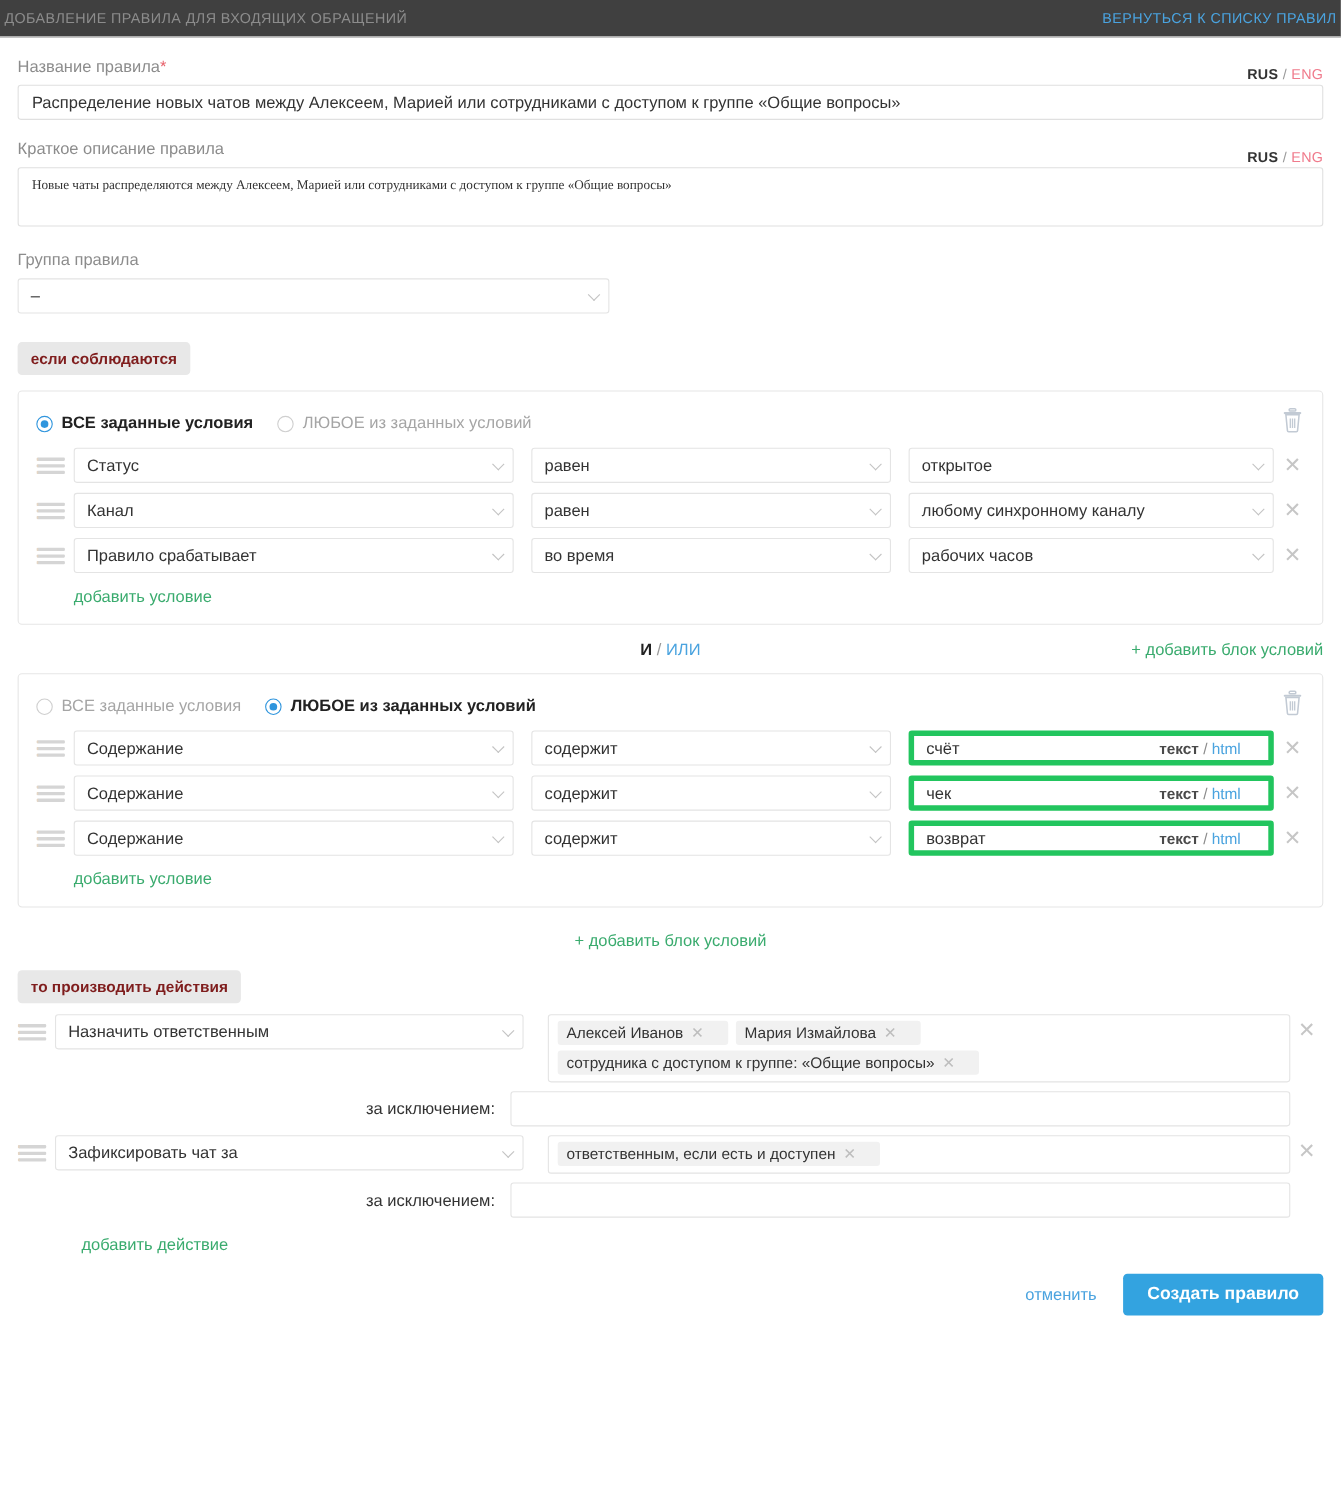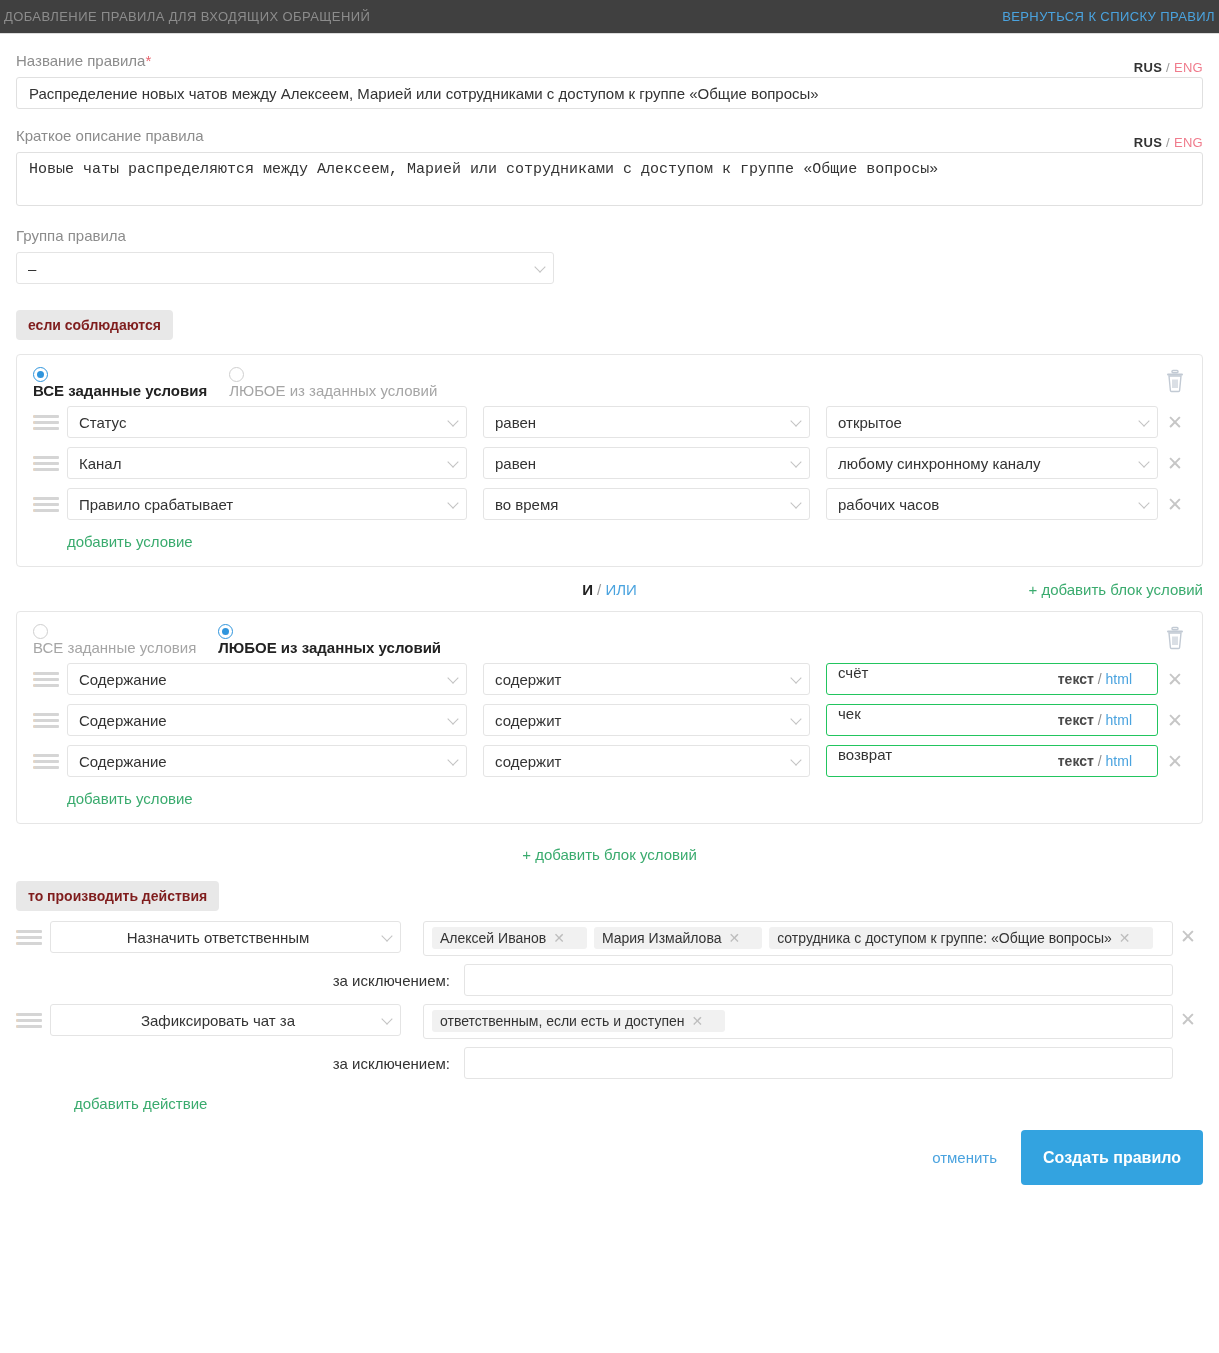--- a/index.html
+++ b/index.html
@@ -65,22 +65,22 @@
     color:#333;
     background:#fff;
     outline:none;
   }
   .textarea-box {
     width:100%;
     height:54px;
     border:1px solid #e0e0e0;
     border-radius:3px;
     padding:8px 12px;
-    font-family:Liberation Mono, monospace;
-    font-size:15px;
+    font-family:Liberation Serif, serif;
+    font-size:12px;
     color:#333;
     background:#fff;
     resize:none;
     outline:none;
   }
 
   .select {
     position:relative;
     border:1px solid #e4e4e4;
     border-radius:3px;
@@ -117,21 +117,21 @@
 
   
   .cond-block {
     border:1px solid #e6e6e6;
     border-radius:4px;
     background:#fff;
     padding:14px 16px 16px 16px;
     position:relative;
   }
   .cond-head { display:flex; align-items:center; height:28px; }
-  .radio-opt { display:flex; align-items:flex-start; margin-right:22px; cursor:pointer;flex-direction:column; }
+  .radio-opt { display:flex; align-items:flex-end; margin-right:22px; cursor:pointer; }
   .radio {
     width:15px; height:15px; border-radius:50%;
     border:1.5px solid #cfcfcf; background:#fff;
     margin-right:8px; position:relative; flex:none;
   }
   .radio.on { border-color:#2f95dd; }
   .radio.on:after {
     content:""; position:absolute;
     left:50%; top:50%; width:7px; height:7px;
     margin:-3.5px 0 0 -3.5px;
@@ -162,25 +162,25 @@
     font-family:"Liberation Sans", sans-serif;
   }
   .addlink {
     color:#3aab6e; font-size:15px; cursor:pointer;
     margin-left:34px; margin-top:13px; display:inline-block;
   }
 
   
   .val-toggle {
     position:relative;
-    border:1px solid #22c55e;
+    border:5px solid #22c55e;
     border-radius:3px;
     background:#fff;
     height:32px;
-    display:flex; 
+    display:flex; align-items:center;
     padding:0 11px;
     font-size:15px; color:#333;
     overflow:hidden;
   }
   .val-toggle .tg {
     position:absolute; right:25px; top:50%;
     transform:translateY(-50%);
     font-size:14px; white-space:nowrap;
   }
   .tg .t-txt { font-weight:bold; color:#4a4a4a; cursor:pointer; }
@@ -202,21 +202,21 @@
   .add-block {
     margin-left:auto; color:#3aab6e; font-size:15px; cursor:pointer;
   }
   .add-block-center {
     text-align:center; color:#3aab6e; font-size:15px;
     cursor:pointer; padding:22px 0 18px 0;
   }
 
   
   .act-row { display:flex; align-items:flex-start; margin-top:8px; }
-  .act-select { width:351px; flex:none;justify-content:center; }
+  .act-select { width:426px; flex:none; }
   .tags-box {
     flex:1; margin-left:22px;
     border:1px solid #e4e4e4; border-radius:3px;
     background:#fff;
     min-height:32px;
     padding:5px 8px 6px 8px;
     display:flex; flex-wrap:wrap; gap:5px 7px;
     align-content:flex-start;
   }
   .tag {
@@ -247,21 +247,21 @@
   .footer {
     display:flex; align-items:center; justify-content:flex-end;
     gap:24px; padding:18px 0 16px 0;
   }
   .cancel-link { color:#4aa3df; font-size:15px; cursor:pointer; }
   .primary-btn {
     background:#33a3e0; color:#fff;
     border:none; border-radius:4px;
     font-family:"Liberation Sans", sans-serif;
     font-weight:bold; font-size:16px;
-    padding:0 22px; height:55px;
+    padding:0 22px; height:38px;
     cursor:pointer;
   }
 </style>
 </head>
 <body>
 
 <div class="topbar">
   <div class="topbar-title">ДОБАВЛЕНИЕ ПРАВИЛА ДЛЯ ВХОДЯЩИХ ОБРАЩЕНИЙ</div>
   <div class="topbar-link">ВЕРНУТЬСЯ К СПИСКУ ПРАВИЛ</div>
 </div>

